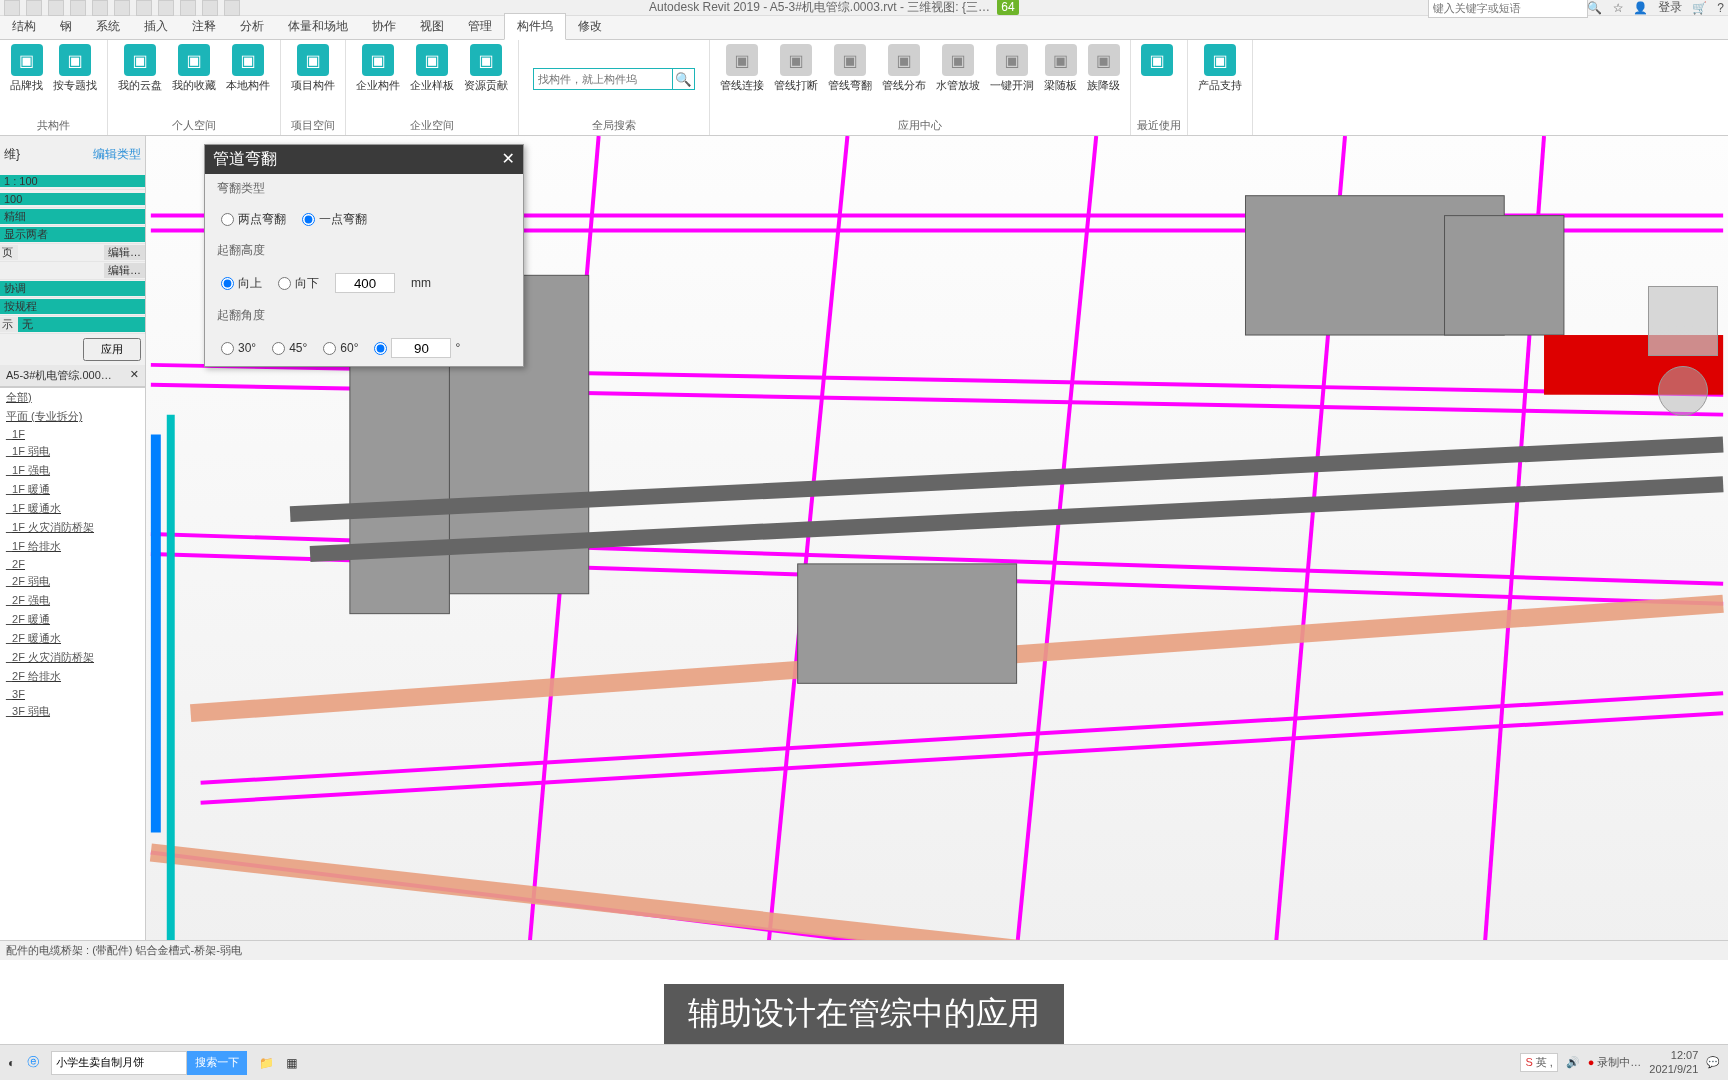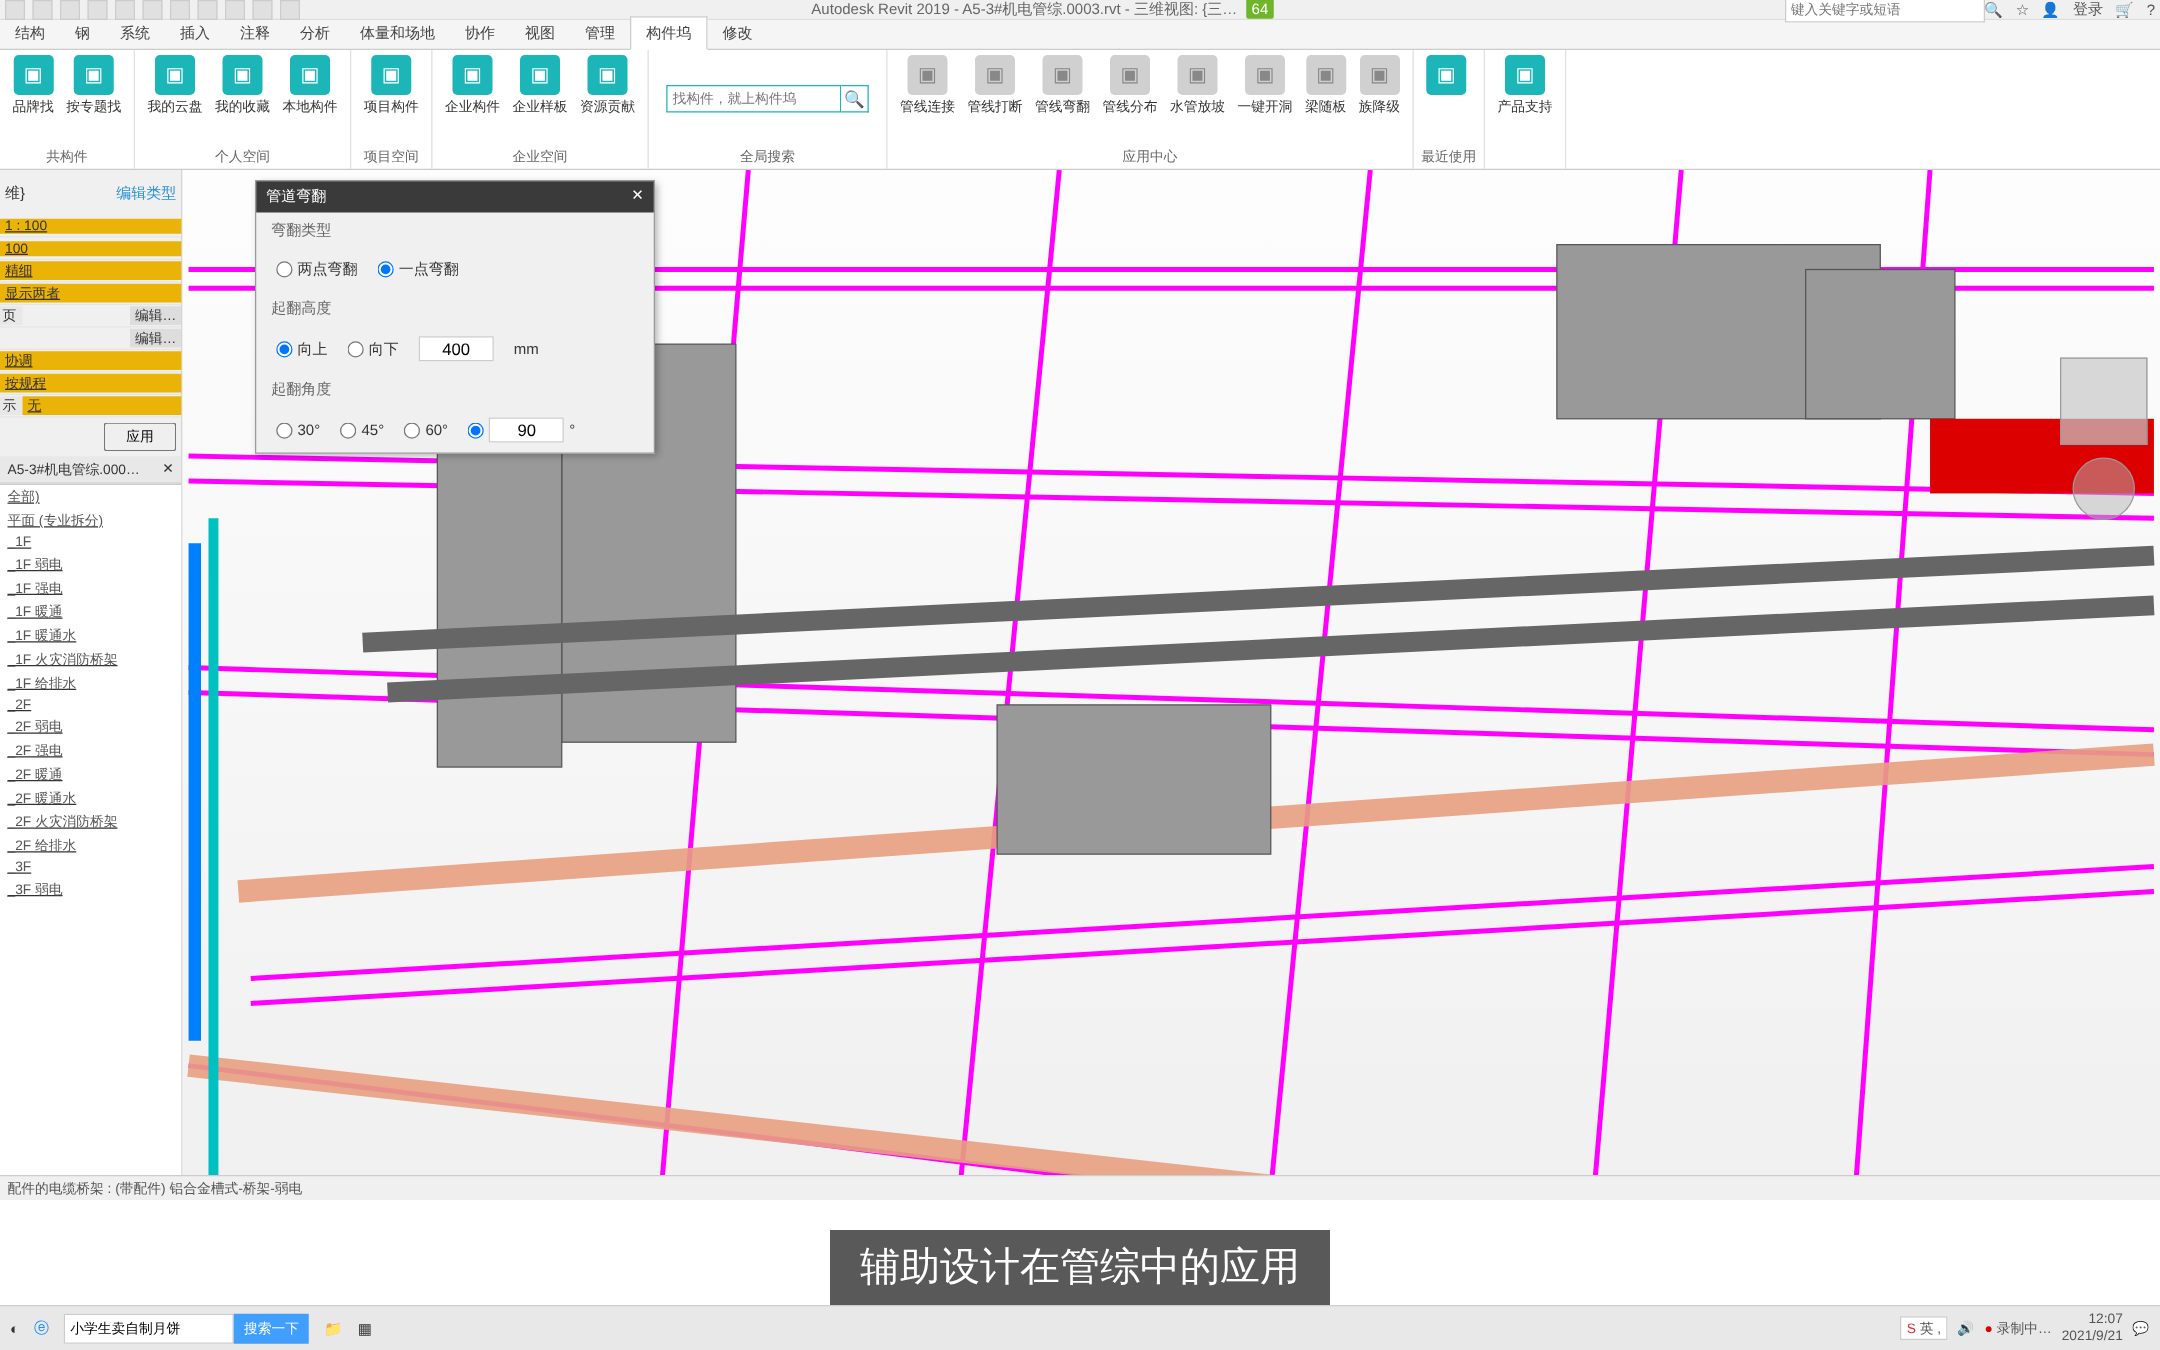--- a/index.html
+++ b/index.html
@@ -31,36 +31,36 @@
 .global-search { display: flex; align-items: center; padding: 0 8px; }
 .global-search input { width: 140px; height: 22px; border: 1px solid #1cb5b8; padding: 0 4px; font-size: 11px; }
 .global-search-btn { width: 22px; height: 22px; background: #fff; border: 1px solid #1cb5b8; border-left: none; color: #1cb5b8; }
 
 
 .main-area { display: flex; height: 816px; }
 .left-panel { width: 146px; background: #f0f0f0; display: flex; flex-direction: column; border-right: 1px solid #ccc; }
 .prop-header { display: flex; align-items: center; height: 36px; padding: 0 4px; }
 .prop-row { display: flex; height: 18px; align-items: center; font-size: 11px; border-bottom: 1px solid #e5e5e5; }
 .prop-row .label { width: 18px; background: #e8e8e8; padding-left: 2px; }
-.prop-row .value { flex: 1; background: #eab308; padding-left: 4px; text-decoration: underline; }
+.prop-row .value { flex: 1; background: #14b8a6; padding-left: 4px; }
 .prop-row .btn { background: #ddd; padding: 0 4px; }
 .apply-bar { padding: 4px; text-align: right; }
 .apply-bar button { padding: 2px 16px; font-size: 11px; }
 
 .browser { flex: 1; overflow: auto; background: #fff; border-top: 1px solid #ccc; text-decoration: underline; }
 .browser-item { padding: 2px 6px; font-size: 11px; color: #555; cursor: pointer; }
 .browser-tab { background: #e8e8e8; padding: 3px 6px; font-size: 11px; border-bottom: 1px solid #ccc; display: flex; justify-content: space-between; }
 
 
 .viewport { flex: 1; position: relative; background: linear-gradient(#fdfdfd, #f0f0f0); overflow: hidden; }
 .viewport svg { width: 100%; height: 100%; }
 
 
 .float-panel { position: absolute; left: 204px; top: 144px; width: 320px; background: #f0f0f0; border: 1px solid #999; box-shadow: 2px 2px 6px rgba(0,0,0,0.3); z-index: 10; }
-.fp-title { background: #3a3a3a; color: #fff; padding: 4px 8px; display: flex; justify-content: space-between; font-size: 12px; }
+.fp-title { background: #3a3a3a; color: #fff; padding: 4px 8px; display: flex; justify-content: space-between; font-size: 16px; }
 .fp-row { padding: 8px 12px; font-size: 12px; }
 .fp-section { padding: 6px 12px; color: #666; font-size: 12px; }
 .fp-options { display: flex; gap: 16px; padding: 8px 16px; align-items: center; }
 .fp-radio { display: flex; align-items: center; gap: 4px; }
 .fp-input { width: 60px; height: 20px; text-align: center; border: 1px solid #ccc; }
 .fp-link { color: #2a8fd8; }
 
 
 .status-bar { position: absolute; bottom: 120px; left: 0; right: 0; height: 20px; background: #f0f0f0; border-top: 1px solid #ccc; padding: 2px 6px; font-size: 11px; color: #555; }
 

